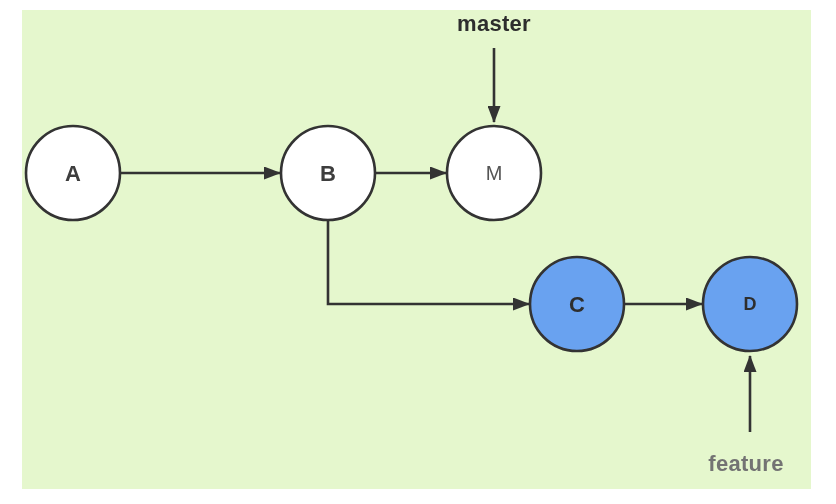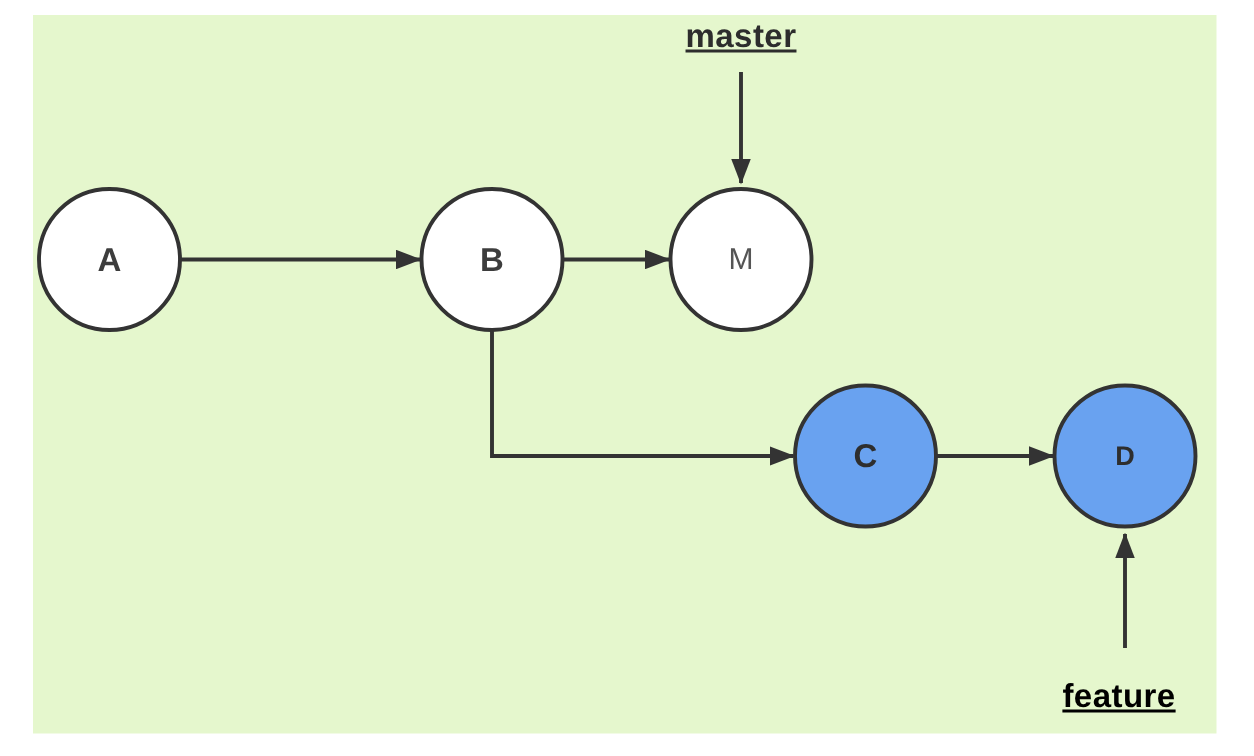--- a/index.html
+++ b/index.html
@@ -28,21 +28,20 @@
     left: 0;
     top: 0;
   }
   .branch-label {
     position: absolute;
     width: 140px;
     text-align: center;
     font-size: 22px;
     font-weight: bold;
     letter-spacing: 0.3px;
-    text-decoration: underline;
     
   }
   .branch-label.master {
     left: 424px;
     top: 11px;
   }
   .branch-label.feature {
     left: 676px;
     top: 451px;
   }
@@ -96,16 +95,16 @@
         </g>
         <g>
           <circle cx="750" cy="304" r="47" fill="#69a2f0" stroke="#333333" stroke-width="2.6"></circle>
           <text x="750" y="304" text-anchor="middle" dominant-baseline="central" fill="#2e2e2e" font-size="18" font-weight="700" font-family="&quot;Liberation Sans&quot;, sans-serif">D</text>
         </g>
       </g>
   </svg>
 
   <div class="branch-label master" style="color: rgb(45, 45, 45);">master</div>
 
-  <div class="branch-label feature" style="color: #000000;">feature</div>
+  <div class="branch-label feature" style="color: #737373;">feature</div>
 
 
 </div>
 
 </body></html>

